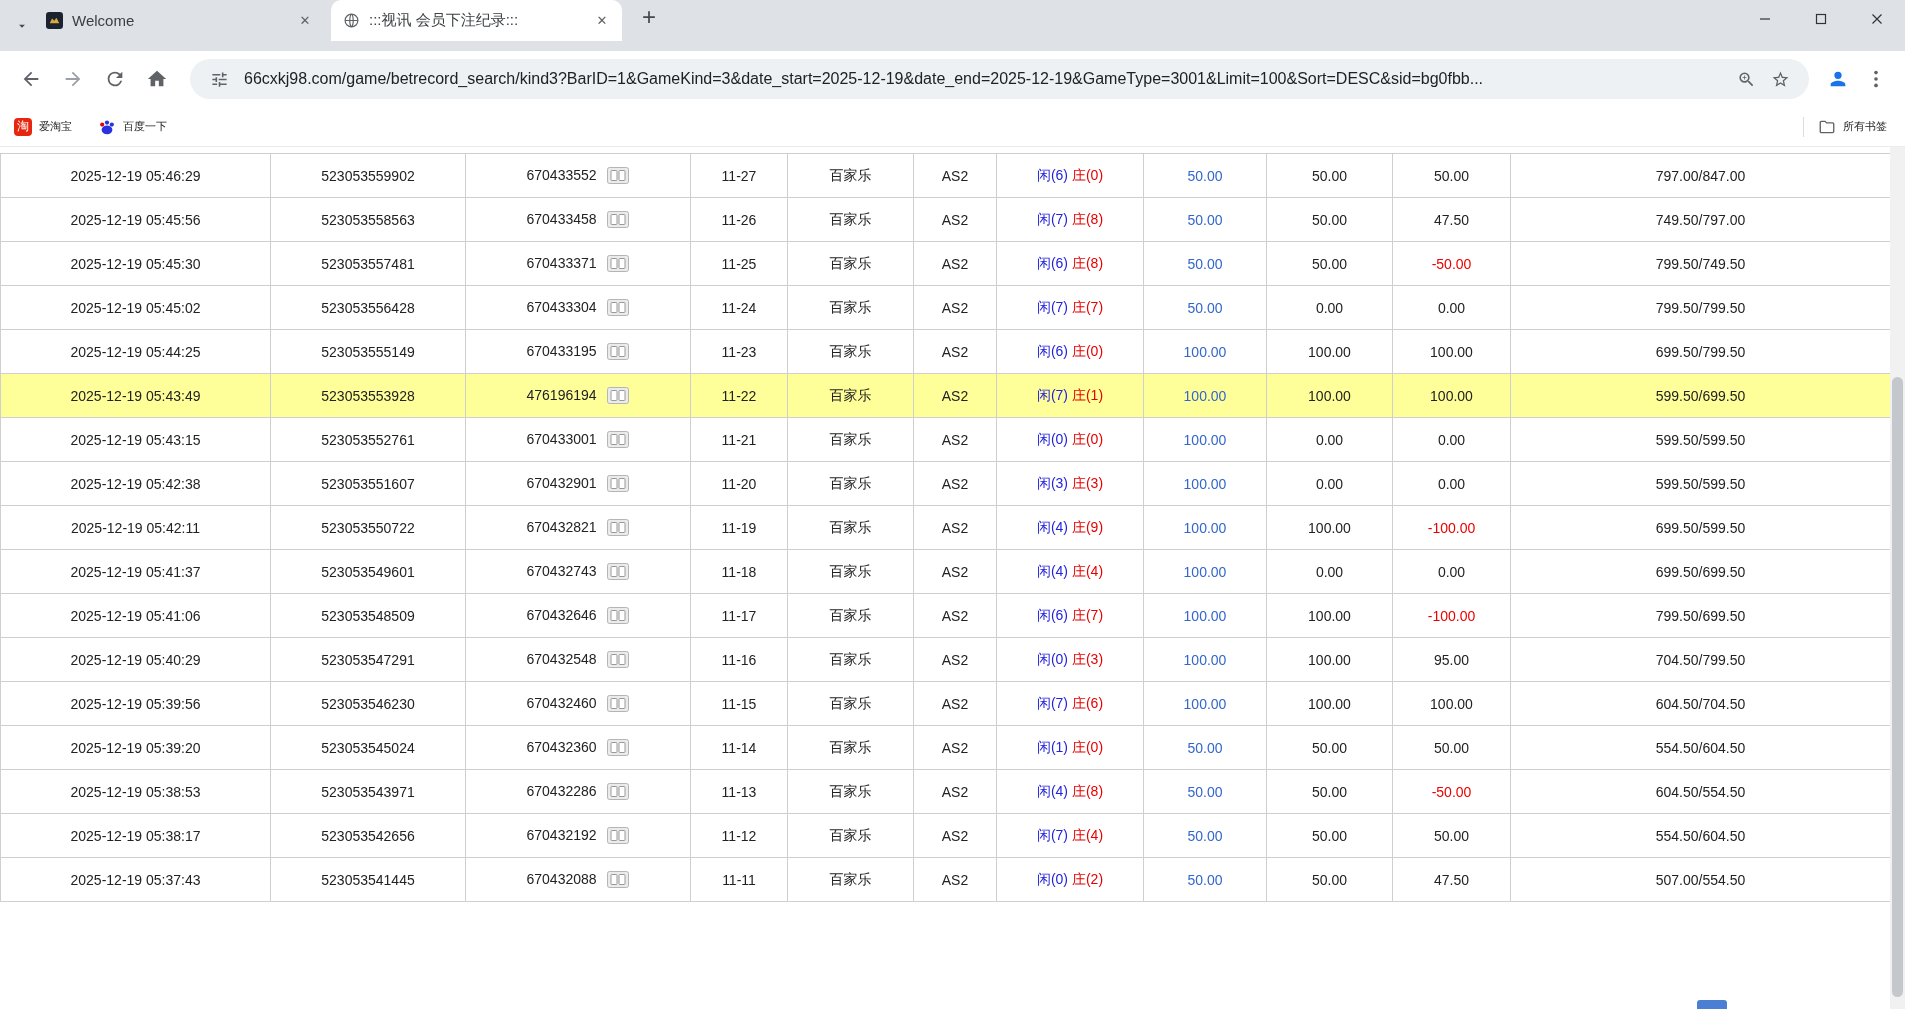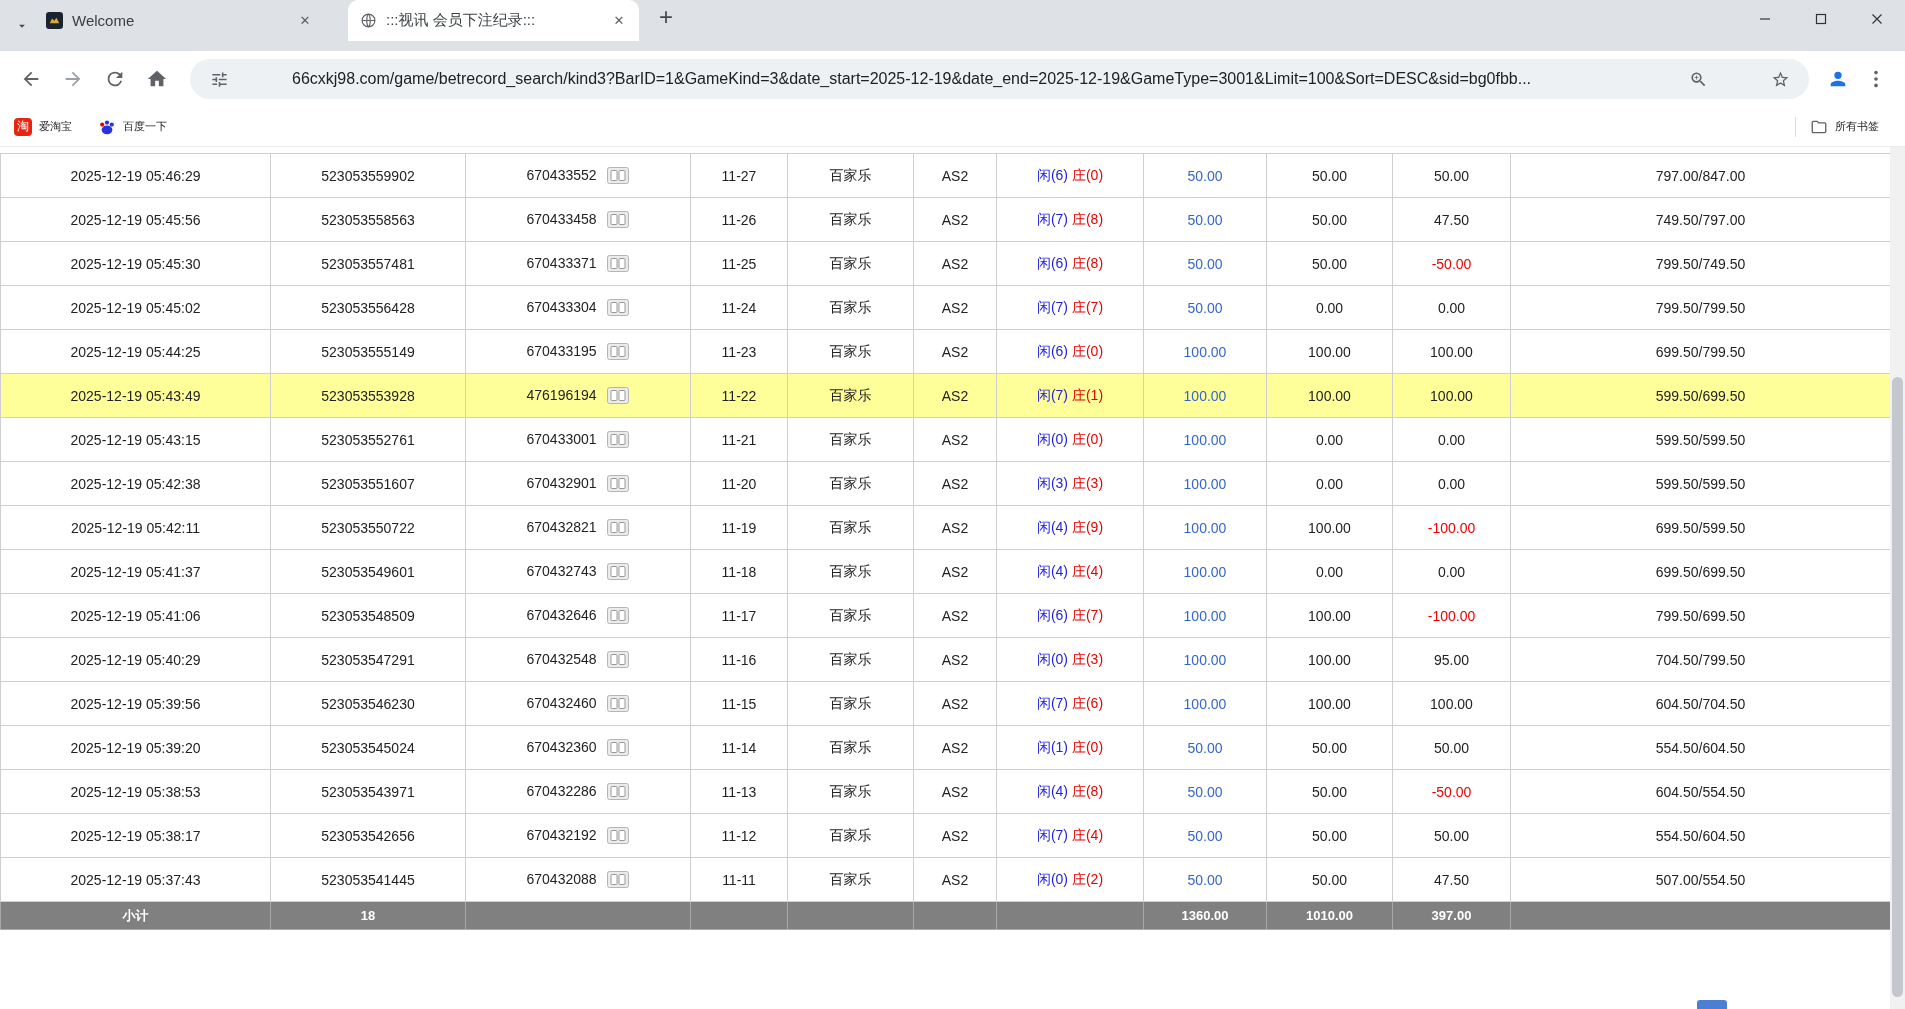--- a/index.html
+++ b/index.html
@@ -6,38 +6,38 @@
   html,body { width:1905px; height:1009px; overflow:hidden; background:#fff;
               font-family:"Liberation Sans","DejaVu Sans",sans-serif; }
 
   
   .tab-bar { height:51px; background:#dee1e6; display:flex; position:relative; }
   .tab-search { position:absolute; left:10px; top:14px; width:24px; height:24px; border-radius:50%;
                 display:flex; align-items:center; justify-content:center; cursor:pointer; }
   .tab { height:41px; width:291px; display:flex; align-items:center; padding:0 10px 0 12px;
          border-radius:10px 10px 0 0; position:relative; cursor:pointer; }
   .tab.inactive { background:transparent; margin-left:34px; }
-  .tab.active { background:#fff; margin-left:23px; }
+  .tab.active { background:#fff; margin-left:6px; }
   .tab .favicon { width:17px; height:17px; margin-right:9px; flex:0 0 auto; }
   .tab-title { font-size:15px; color:#3c4043; white-space:nowrap; overflow:hidden;
                text-overflow:ellipsis; flex:1; }
   .tab-close { width:20px; height:20px; border-radius:50%; display:flex; align-items:center;
                justify-content:center; font-size:13px; color:#5f6368; cursor:pointer; flex:0 0 auto; }
   .new-tab { width:34px; height:34px; margin:0 0 4px 10px; display:flex; align-items:center;
              justify-content:center; font-size:24px; color:#45484d; border-radius:50%; cursor:pointer; }
   .win-controls { position:absolute; right:0; top:0; height:38px; display:flex; }
   .win-btn { width:56px; height:38px; display:flex; align-items:center; justify-content:center;
              font-size:15px; color:#333; cursor:pointer; }
 
   .toolbar { height:56px; background:#fff; display:flex; align-items:center; padding:0 10px; }
   .nav-btn { width:38px; height:38px; border-radius:50%; display:flex; align-items:center;
              justify-content:center; cursor:pointer; flex:0 0 auto; margin:0 2px; }
   .nav-btn svg { width:22px; height:22px; }
   .address-bar { flex:1; height:40px; background:#eef1f4; border-radius:20px; margin:0 10px 0 12px;
-                 display:flex; align-items:center; padding:2px 12px; min-width:0;gap:48px; }
+                 display:flex; align-items:center; padding:2px 12px; min-width:0; }
   .addr-icon { width:34px; height:34px; border-radius:50%; display:flex; align-items:center;
                justify-content:center; flex:0 0 auto; cursor:pointer; }
   .addr-icon svg { width:19px; height:19px; }
   .url-text { flex:1; font-size:16px; color:#202124; white-space:nowrap; overflow:hidden;
               text-overflow:ellipsis; margin:0 8px; }
   .toolbar-right { display:flex; align-items:center; flex:0 0 auto; }
   .tb-btn { width:38px; height:38px; border-radius:50%; display:flex; align-items:center;
             justify-content:center; cursor:pointer; }
   .tb-btn svg { width:22px; height:22px; }
 
@@ -201,21 +201,21 @@
             <circle cx="4.2" cy="6.6" r="2.1" fill="#e10602"></circle>
             <circle cx="9" cy="4.6" r="2.1" fill="#2932e1"></circle>
             <circle cx="13.8" cy="6.6" r="2.1" fill="#2932e1"></circle>
             <ellipse cx="9" cy="11.8" rx="5.4" ry="4.4" fill="#2932e1"></ellipse>
           </svg>
       </span>
       <span class="bm-label">百度一下</span>
     </div>
     <div class="bm-spacer"></div>
     <div class="bm-divider"></div>
-    <div class="bookmark" style="margin-right:12px;text-align:right;">
+    <div class="bookmark" style="margin-right:4px;text-align:right;">
       <span class="bm-icon">
         <svg width="18" height="18" viewBox="0 0 24 24" fill="none" stroke="#5f6368" stroke-width="1.8">
             <path d="M3 6a1.5 1.5 0 0 1 1.5-1.5h5l2 2h8A1.5 1.5 0 0 1 21 8v10a1.5 1.5 0 0 1-1.5 1.5h-15A1.5 1.5 0 0 1 3 18V6z"></path>
           </svg>
       </span>
       <span class="bm-label">所有书签</span>
     </div>
   </div>
 
   <div class="content">
@@ -584,33 +584,20 @@
 </td>
             <td>11-11</td>
             <td>百家乐</td>
             <td>AS2</td>
             <td><span class="bet-blue">闲(0)</span> <span class="bet-red">庄(2)</span></td>
             <td class="amount-blue">50.00</td>
             <td>50.00</td>
             <td>47.50</td>
             <td>507.00/554.50</td>
           </tr>
-          <tr class="summary">
-            <td>小计</td>
-            <td>18</td>
-            <td></td>
-            <td></td>
-            <td></td>
-            <td></td>
-            <td></td>
-            <td>1360.00</td>
-            <td>1010.00</td>
-            <td>397.00</td>
-            <td></td>
-          </tr>
         </tbody>
     </table>
     <div class="pagination-partial"></div>
   </div>
 
   <div class="page-scrollbar">
     <div class="thumb"></div>
   </div>
 </div>
 

